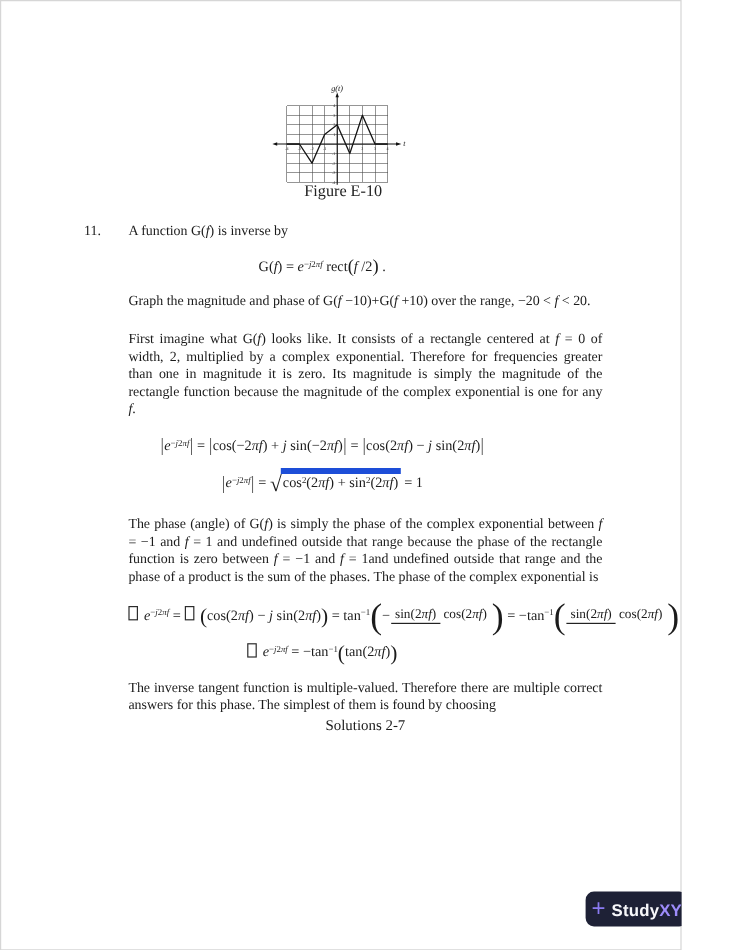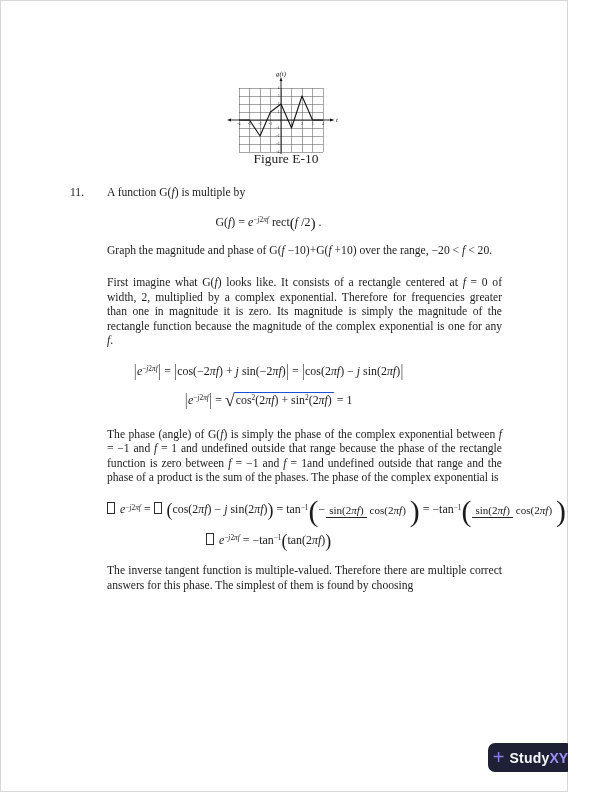--- a/index.html
+++ b/index.html
@@ -39,21 +39,21 @@
   .mbar{display:inline-block;transform:scaleY(1.32);margin:0 .5px;}
   .mbox{display:inline-block;width:6px;height:10px;border:1px solid #2c2c2c;
         vertical-align:-1px;margin-right:2px;}
   .msp{display:inline-block;width:3px;}
   .mbig{vertical-align:middle;line-height:.85;display:inline-block;font-weight:400;}
   .mfrac{display:inline-flex;flex-direction:row;vertical-align:middle;
          text-align:center;font-size:.93em;line-height:1.18;margin:0 1px;}
   .mnum{border-bottom:1px solid #222;padding:0 3px;}
   .mden{padding:0 3px;}
   .mrad{font-size:1.5em;vertical-align:-.14em;margin-right:-1px;}
-  .mradbody{display:inline-block;border-top:1px solid #1d4ed8;padding:0 2px;}
+  .mradbody{display:inline-block;border-top:5px solid #1d4ed8;padding:0 2px;}
   
   .footer{margin:1px 0 0 37px;text-align:center;font-size:12.4px;}
   
   .logo{position:absolute;left:488px;top:743px;width:85px;height:29px;background:#1e2136;
         border-radius:7px;display:flex;align-items:center;justify-content:center;
         font-family:"Liberation Sans",sans-serif;}
   .logo-plus{color:#8a7af2;font-size:20px;font-weight:300;line-height:1;margin:-2px 5px 0 0;}
   .logo-study{color:#f7f7fa;font-weight:700;font-size:14px;letter-spacing:.2px;}
   .logo-xy{color:#9e8cfa;font-weight:700;font-size:14px;}
 </style>
@@ -107,21 +107,21 @@
         <text x="55" y="5.5" font-size="6.8" font-style="italic" text-anchor="middle" fill="#111">g(t)</text>
         <text x="110" y="52" font-size="6.5" font-style="italic" fill="#111">t</text>
       </svg>
     <div class="caption">Figure E-10</div>
   </div>
 
   <div class="content">
 
     <div class="problem-row">
       <span class="pnum">11.</span>
-      <span class="ptext"><span class="sg t">A function </span><span class="sg u">G(</span><span class="sg v">f</span><span class="sg u">)</span><span class="sg t"> is multiple by</span></span>
+      <span class="ptext"><span class="sg t">A function </span><span class="sg u">G(</span><span class="sg v">f</span><span class="sg u">)</span><span class="sg t"> is inverse by</span></span>
     </div>
 
     <div class="eq eq-a"><span class="mr">G(</span><span class="mi">f</span><span class="mr">) = </span><span class="mi">e</span><span class="msup"><span class="mr">−</span><span class="mi">j</span><span class="mr">2</span><span class="mi">πf</span></span><span class="msp"> </span><span class="mr">rect</span><span class="mbig" style="font-size: 1.3em;">(</span><span class="mi">f</span><span class="mr"> /2</span><span class="mbig" style="font-size: 1.3em;">)</span><span class="mr"> .</span></div>
 
     <p class="para mt-task"><span class="sg t">Graph the magnitude and phase of </span><span class="sg u">G(</span><span class="sg v">f</span><span class="sg t"> −10</span><span class="sg u">)</span><span class="sg t">+</span><span class="sg u">G(</span><span class="sg v">f</span><span class="sg t"> +10</span><span class="sg u">)</span><span class="sg t"> over the range, −20 &lt; </span><span class="sg v">f</span><span class="sg t"> &lt; 20.</span></p>
 
     <p class="para mt-p1"><span class="sg t">First imagine what </span><span class="sg u">G(</span><span class="sg v">f</span><span class="sg u">)</span><span class="sg t"> looks like.  It consists of a rectangle centered at </span><span class="sg v">f</span><span class="sg t"> = 0 of width, 2, multiplied by a complex exponential.  Therefore for frequencies greater than one in magnitude it is zero.  Its magnitude is simply the magnitude of the rectangle function because the magnitude of the complex exponential is one for any </span><span class="sg v">f</span><span class="sg t">.</span></p>
 
     <div class="eq eq-b"><span class="mbar">|</span><span class="mi">e</span><span class="msup"><span class="mr">−</span><span class="mi">j</span><span class="mr">2</span><span class="mi">πf</span></span><span class="mbar">|</span><span class="mr"> = </span><span class="mbar">|</span><span class="mr">cos</span><span class="mr">(</span><span class="mr">−2</span><span class="mi">πf</span><span class="mr">)</span><span class="mr"> + </span><span class="mi">j</span><span class="msp"> </span><span class="mr">sin</span><span class="mr">(</span><span class="mr">−2</span><span class="mi">πf</span><span class="mr">)</span><span class="mbar">|</span><span class="mr"> = </span><span class="mbar">|</span><span class="mr">cos</span><span class="mr">(</span><span class="mr">2</span><span class="mi">πf</span><span class="mr">)</span><span class="mr"> − </span><span class="mi">j</span><span class="msp"> </span><span class="mr">sin</span><span class="mr">(</span><span class="mr">2</span><span class="mi">πf</span><span class="mr">)</span><span class="mbar">|</span></div>
     <div class="eq eq-c"><span class="mbar">|</span><span class="mi">e</span><span class="msup"><span class="mr">−</span><span class="mi">j</span><span class="mr">2</span><span class="mi">πf</span></span><span class="mbar">|</span><span class="mr"> = </span><span class="mrad">√</span><span class="mradbody"><span class="mr">cos</span><span class="msup"><span class="mr">2</span></span><span class="mr">(</span><span class="mr">2</span><span class="mi">πf</span><span class="mr">)</span><span class="mr"> + </span><span class="mr">sin</span><span class="msup"><span class="mr">2</span></span><span class="mr">(</span><span class="mr">2</span><span class="mi">πf</span><span class="mr">)</span></span><span class="mr"> = 1</span></div>
@@ -133,20 +133,21 @@
           <span class="mden"><span class="mr">cos</span><span class="mr">(</span><span class="mr">2</span><span class="mi">πf</span><span class="mr">)</span></span>
         </span><span class="mbig" style="font-size: 2.5em;">)</span><span class="mr"> = −</span><span class="mr">tan</span><span class="msup mr">−1</span><span class="mbig" style="font-size: 2.5em;">(</span><span class="mfrac">
           <span class="mnum"><span class="mr">sin</span><span class="mr">(</span><span class="mr">2</span><span class="mi">πf</span><span class="mr">)</span></span>
           <span class="mden"><span class="mr">cos</span><span class="mr">(</span><span class="mr">2</span><span class="mi">πf</span><span class="mr">)</span></span>
         </span><span class="mbig" style="font-size: 2.5em;">)</span></div>
     <div class="eq eq-e"><span class="mbox"></span><span class="msp"> </span><span class="mi">e</span><span class="msup"><span class="mr">−</span><span class="mi">j</span><span class="mr">2</span><span class="mi">πf</span></span><span class="mr"> = −</span><span class="mr">tan</span><span class="msup mr">−1</span><span class="mbig" style="font-size: 1.5em;">(</span><span class="mr">tan</span><span class="mr">(</span><span class="mr">2</span><span class="mi">πf</span><span class="mr">)</span><span class="mbig" style="font-size: 1.5em;">)</span></div>
 
     <p class="para mt-p3"><span class="sg t">The inverse tangent function is multiple-valued.  Therefore there are multiple correct answers for this phase.  The simplest of them is found by choosing</span></p>
 
 
+    <div class="footer">Solutions 2-7</div>
   </div>
 
   <div class="logo">
     <span class="logo-plus">+</span>
     <span class="logo-study">Study</span>
     <span class="logo-xy">XY</span>
   </div>
 
 </div>
 

